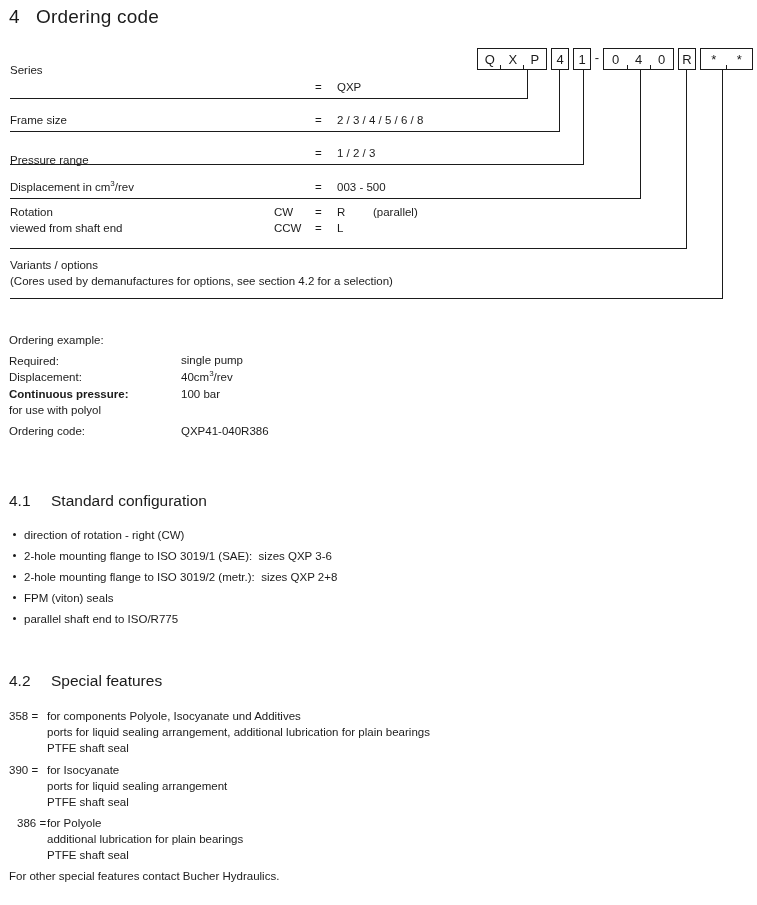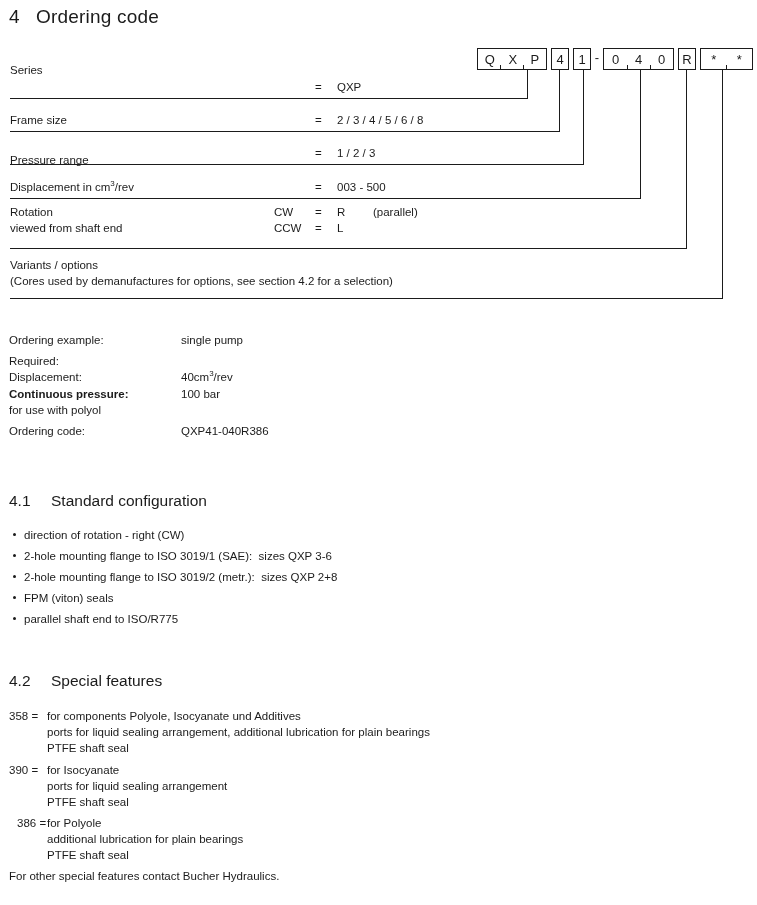--- a/index.html
+++ b/index.html
@@ -123,21 +123,21 @@
   <div class="abs body-text" style="left:373px; top:204px;">(parallel)</div>
   <div class="abs body-text" style="left:274px; top:220px;">CCW</div>
   <div class="abs body-text" style="left:315px; top:220px;">=</div>
   <div class="abs body-text" style="left:337px; top:220px;">L</div>
 
   <div class="abs body-text" style="left:10px; top:257px;">Variants / options</div>
   <div class="abs body-text" style="left:10px; top:273px;">(Cores used by demanufactures for options, see section 4.2 for a selection)</div>
 
   <div class="abs body-text" style="left:9px;   top:332px;">Ordering example:</div>
   <div class="abs body-text" style="left:9px;   top:353px;">Required:</div>
-  <div class="abs body-text" style="left:181px; top:332px;">single pump</div>
+  <div class="abs body-text" style="left:181px; top:352px;">single pump</div>
   <div class="abs body-text" style="left:9px;   top:369px;">Displacement:</div>
   <div class="abs body-text" style="left:181px; top:369px;"><span>40cm</span><sup>3</sup><span>/rev</span></div>
   <div class="abs body-text" style="left:9px;   top:386px;font-weight:bold;">Continuous pressure:</div>
   <div class="abs body-text" style="left:181px; top:386px;">100 bar</div>
   <div class="abs body-text" style="left:9px;   top:402px;">for use with polyol</div>
   <div class="abs body-text" style="left:9px;   top:423px;">Ordering code:</div>
   <div class="abs body-text" style="left:181px; top:423px;">QXP41-040R386</div>
 
   <div class="abs h2-num" style="left:9px;  top:492px;">4.1</div>
   <div class="abs h2-title" style="left:51px; top:492px;">Standard configuration</div>

